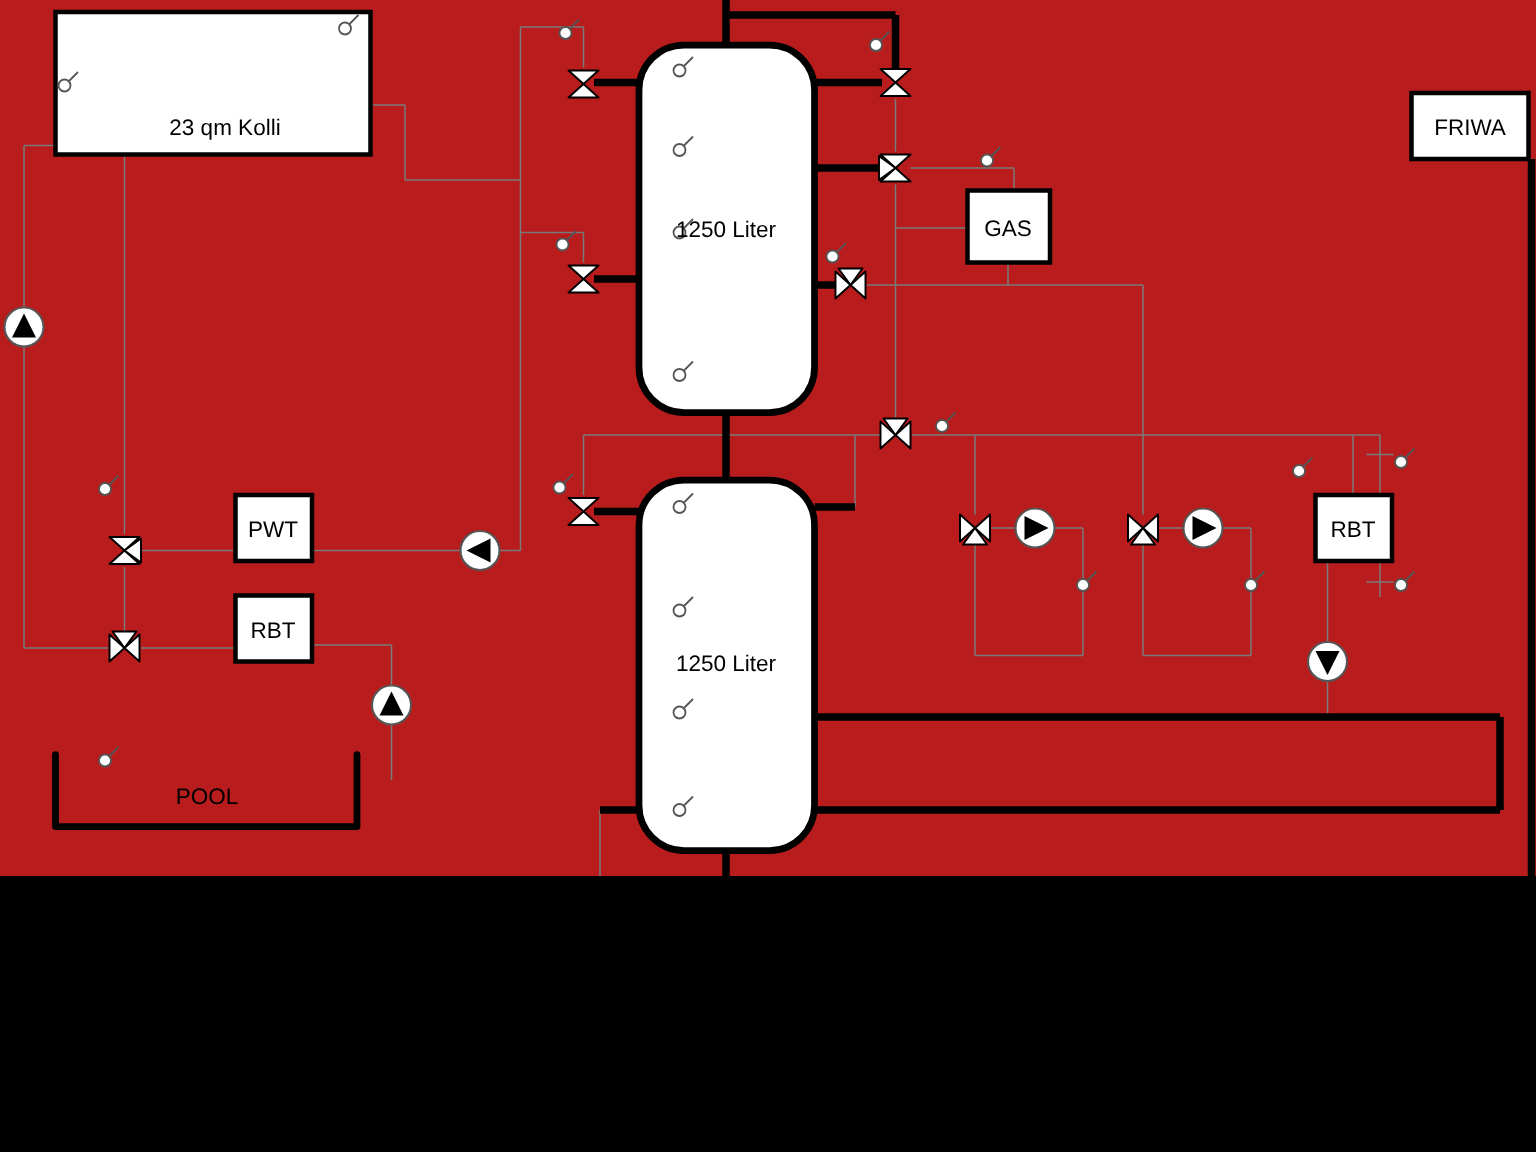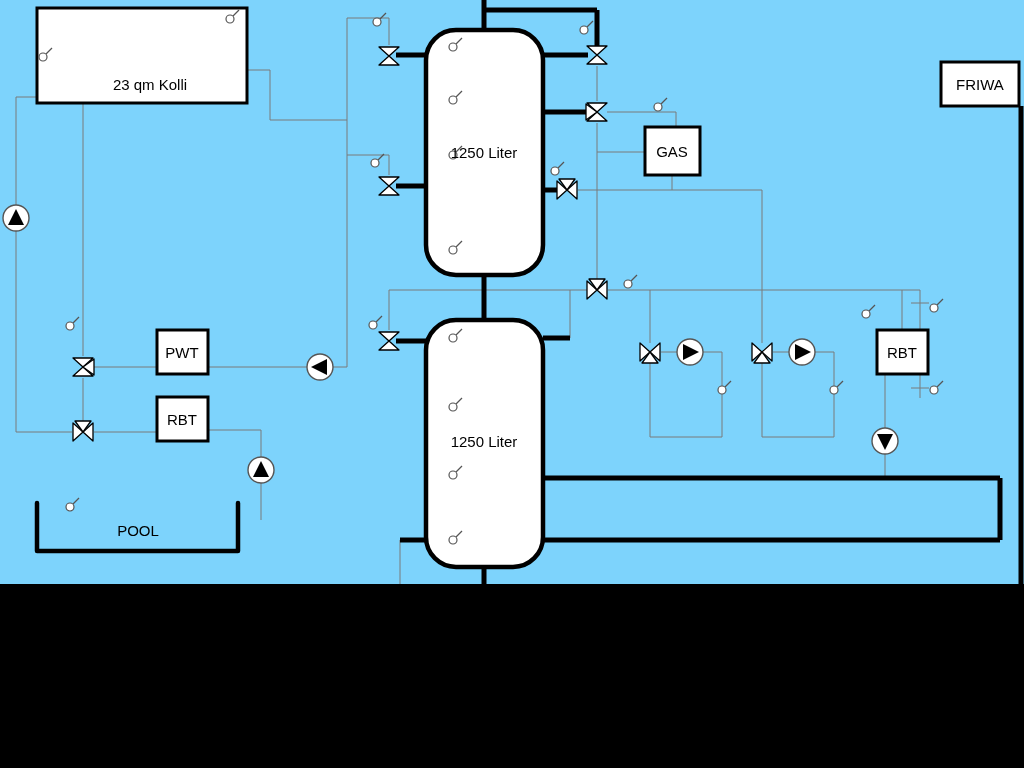--- a/index.html
+++ b/index.html
@@ -1,16 +1,16 @@
 <!DOCTYPE html>
 <html><head>
 <meta charset="utf-8">
 <style>
   html,body{margin:0;padding:0;background:#ffffff;}
-  .stage{position:relative;width:1024px;height:768px;background:#7dd3fc;overflow:hidden;}
+  .stage{position:relative;width:1024px;height:768px;background:#b91c1c;overflow:hidden;}
   svg{display:block;}
   .pipe{stroke:#7a7a7a;stroke-width:1;fill:none;}
   .thick{stroke:#000000;stroke-width:5;fill:none;}
   .box{fill:#ffffff;stroke:#000000;stroke-width:3;}
   .tank{fill:#ffffff;stroke:#000000;stroke-width:4.5;}
   .pool-path{fill:none;stroke:#000000;stroke-width:4.5;stroke-linejoin:round;stroke-linecap:round;}
   .lbl{font-family:"Liberation Sans",sans-serif;font-size:15px;fill:#000000;text-anchor:middle;}
   .pump-c{fill:#ffffff;stroke:#555555;stroke-width:1.4;}
   .pump-t{fill:#000000;stroke:none;}
   .valve{fill:#ffffff;stroke:#000000;stroke-width:1.3;stroke-linejoin:round;}

